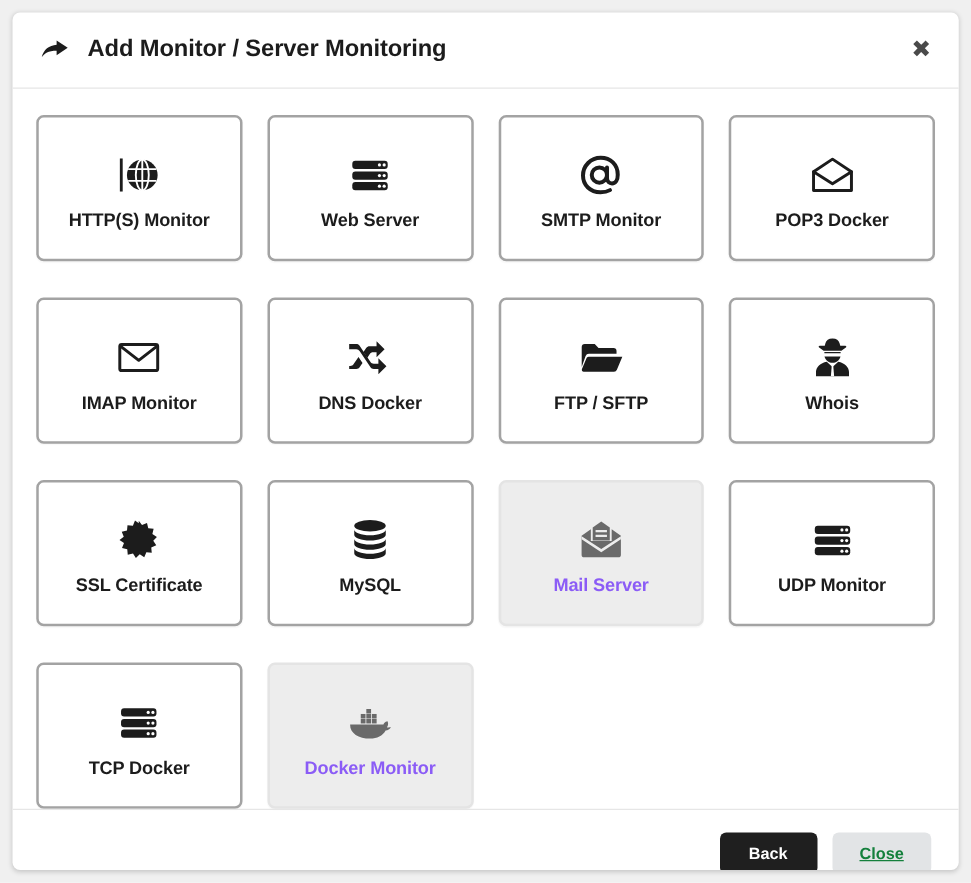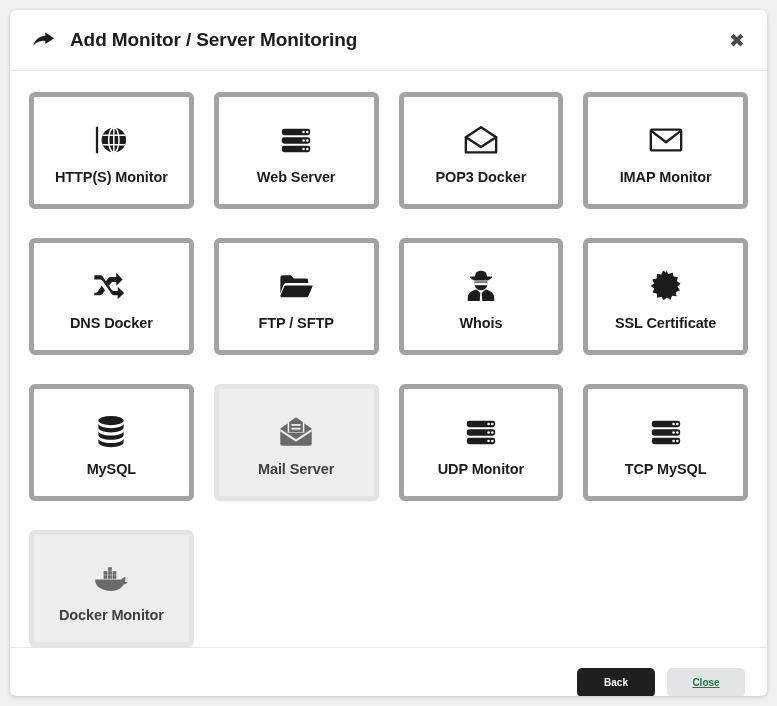--- a/index.html
+++ b/index.html
@@ -73,21 +73,21 @@
     padding: 21px 19px 0 19px;
   }
   #tile-grid {
     display: grid;
     grid-template-columns: repeat(4, 1fr);
     column-gap: 20px;
     row-gap: 29px;
   }
   .tile {
     height: 117px;
-    border: 5px solid #a3a3a3;
+    border: 2px solid #a3a3a3;
     border-radius: 6px;
     background: #ffffff;
     display: flex;
     flex-direction: column;
     align-items: center;
     justify-content: center;
     cursor: pointer;
     box-shadow: 0 1px 1px rgba(0,0,0,0.03);
   }
   .tile.disabled {
@@ -104,36 +104,36 @@
     margin-bottom: 6px;
   }
   .tile.disabled .tile-icon { color: #6a6a6a; }
   .tile-label {
     font-size: 14.5px;
     font-weight: bold;
     color: #1c1c1c;
     text-align: center;
     letter-spacing: -0.1px;
   }
-  .tile.disabled .tile-label { color: #404040; }
+  .tile.disabled .tile-label { color: #8b5cf6; }
 
   
   #modal-footer {
     flex: 0 0 69px;
     border-top: 1px solid #e6e6e6;
     display: flex;
     align-items: center;
     justify-content: flex-end;
     padding: 0 22px;
     gap: 12px;
   }
   .btn {
     border: none;
     border-radius: 5px;
-    font-size: 10px;
+    font-size: 13px;
     font-weight: bold;
     font-family: "Liberation Sans", sans-serif;
     padding: 9px 22px;
     cursor: pointer;
     min-width: 78px;
   }
   .btn-dark { background: #1f1f1f; color: #ffffff; }
   .btn-light { background: #e2e4e6; color: #15803d; cursor: default; text-decoration: underline; }
 </style>
 </head>
@@ -175,20 +175,29 @@
               <circle cx="26" cy="16.5" r="1.35" fill="#fff"></circle>
               <circle cx="30" cy="16.5" r="1.35" fill="#fff"></circle>
               <circle cx="26" cy="25.5" r="1.35" fill="#fff"></circle>
               <circle cx="30" cy="25.5" r="1.35" fill="#fff"></circle>
             </svg>
           </div>
           <div class="tile-label">Web Server</div>
         </div>
         <div class="tile">
           <div class="tile-icon">
+            <svg width="36" height="36" viewBox="0 0 36 36" fill="none" stroke="currentColor">
+              <circle cx="16.5" cy="18" r="6.1" stroke-width="3.2"></circle>
+              <path d="M22.6 12 V20.4 c0 3.1 2.0 4.3 4.0 4.3 c3.0 0 4.6 -3.0 4.6 -6.9 C31.2 9.6 25.4 4.2 17.6 4.2 C9.6 4.2 3.4 10.6 3.4 18.4 c0 7.7 5.8 13.4 14.0 13.4 c3.2 0 5.8 -0.7 7.6 -1.7" stroke-width="3.2" stroke-linecap="round"></path>
+            </svg>
+          </div>
+          <div class="tile-label">SMTP Monitor</div>
+        </div>
+        <div class="tile">
+          <div class="tile-icon">
             <svg width="36" height="32" viewBox="0 0 38 32" fill="none" stroke="currentColor" stroke-width="2.5" stroke-linejoin="round">
               <path d="M3 13.2 L19 2.6 L35 13.2 V29 H3 Z"></path>
               <path d="M3 13.2 L19 23.4 L35 13.2" stroke-linecap="round"></path>
             </svg>
           </div>
           <div class="tile-label">POP3 Docker</div>
         </div>
         <div class="tile">
           <div class="tile-icon">
             <svg width="36" height="30" viewBox="0 0 38 30" fill="none" stroke="currentColor" stroke-width="2.5" stroke-linejoin="round">
@@ -284,21 +293,21 @@
               <rect x="3" y="13" width="30" height="7" rx="2.6"></rect>
               <rect x="3" y="22" width="30" height="7" rx="2.6"></rect>
               <circle cx="26" cy="7.5" r="1.35" fill="#fff"></circle>
               <circle cx="30" cy="7.5" r="1.35" fill="#fff"></circle>
               <circle cx="26" cy="16.5" r="1.35" fill="#fff"></circle>
               <circle cx="30" cy="16.5" r="1.35" fill="#fff"></circle>
               <circle cx="26" cy="25.5" r="1.35" fill="#fff"></circle>
               <circle cx="30" cy="25.5" r="1.35" fill="#fff"></circle>
             </svg>
           </div>
-          <div class="tile-label">TCP MySQL</div>
+          <div class="tile-label">TCP Docker</div>
         </div>
         <div class="tile disabled">
           <div class="tile-icon">
             <svg width="36" height="30" viewBox="0 0 38 30" fill="currentColor">
               <rect x="11.2" y="12.0" width="4.0" height="3.8"></rect>
               <rect x="15.9" y="12.0" width="4.0" height="3.8"></rect>
               <rect x="20.6" y="12.0" width="4.0" height="3.8"></rect>
               <rect x="11.2" y="7.8" width="4.0" height="3.8"></rect>
               <rect x="15.9" y="7.8" width="4.0" height="3.8"></rect>
               <rect x="20.6" y="7.8" width="4.0" height="3.8"></rect>

